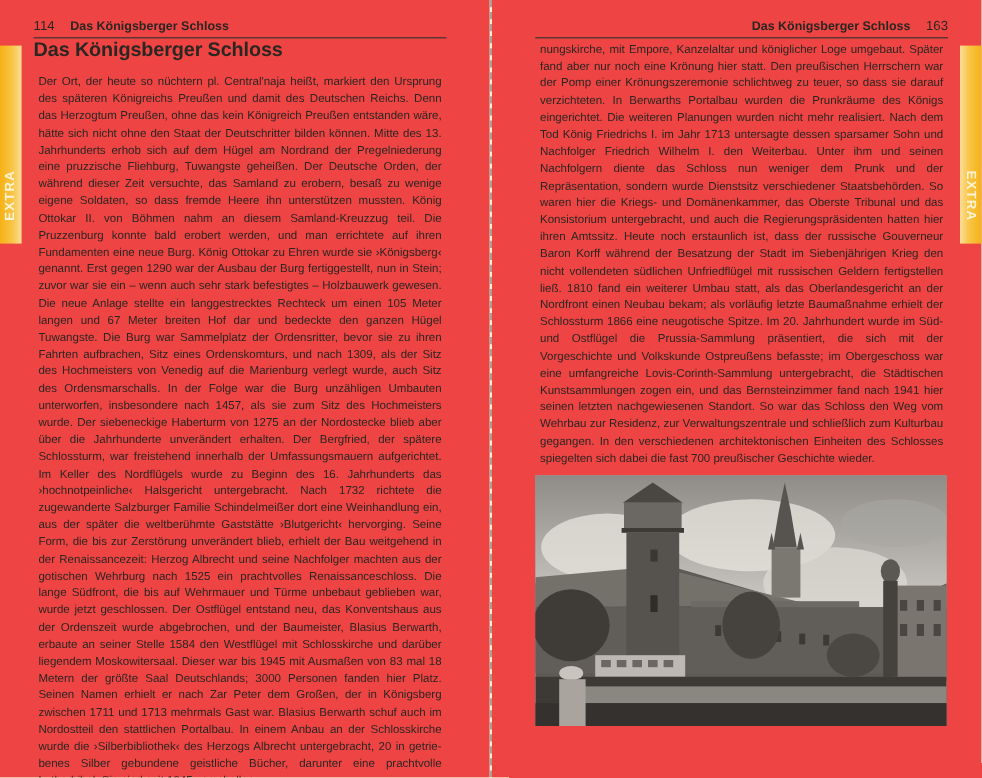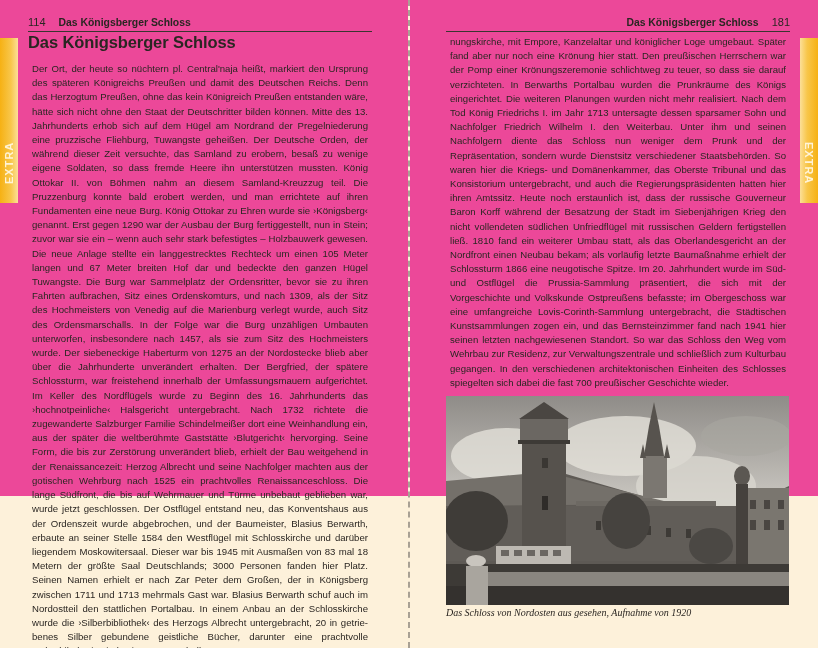--- a/index.html
+++ b/index.html
@@ -4,22 +4,22 @@
 <style>
   html, body { margin: 0; padding: 0; }
   body {
     width: 818px; height: 648px; overflow: hidden;
     background: #fdf1da;
     position: relative;
     font-family: "Liberation Sans", sans-serif;
     color: #2a2622;
   }
   .page {
-    position: absolute; top: 0; height: 496px;
-    background: #ec4899;
+    position: absolute; top: 0; height: 648px;
+    background: #ef4444;
   }
   .page-left { left: 0; width: 408px; }
   .page-right { left: 410px; width: 408px; }
   .gutter {
     position: absolute; left: 408px; top: 0; width: 0; height: 648px;
     border-left: 2px dashed #a9a194;
   }
   .running-head {
     position: absolute; top: 14px; height: 17px;
     border-bottom: 1px solid #3a3530;
@@ -84,21 +84,21 @@
   <div class="text-block">
     <p>Der Ort, der heute so nüchtern pl. Central'naja heißt, markiert den Ursprung des späteren Königreichs Preußen und damit des Deutschen Reichs. Denn das Herzog­tum Preußen, ohne das kein Königreich Preußen entstanden wäre, hätte sich nicht ohne den Staat der Deutschritter bilden können. Mitte des 13. Jahrhunderts er­hob sich auf dem Hügel am Nordrand der Pregelniederung eine pruzzische Flieh­burg, Tuwangste geheißen. Der Deutsche Orden, der während dieser Zeit versuch­te, das Samland zu erobern, besaß zu wenige eigene Soldaten, so dass fremde Heere ihn unterstützen mussten. König Ottokar II. von Böhmen nahm an diesem Samland-Kreuzzug teil. Die Pruzzenburg konnte bald erobert werden, und man er­richtete auf ihren Fundamenten eine neue Burg. König Ottokar zu Ehren wurde sie ›Königsberg‹ genannt. Erst gegen 1290 war der Ausbau der Burg fertiggestellt, nun in Stein; zuvor war sie ein – wenn auch sehr stark befestigtes – Holzbauwerk ge­wesen. Die neue Anlage stellte ein langgestrecktes Rechteck um einen 105 Meter langen und 67 Meter breiten Hof dar und bedeckte den ganzen Hügel Tuwangste. Die Burg war Sammelplatz der Ordensritter, bevor sie zu ihren Fahrten aufbrachen, Sitz eines Ordenskomturs, und nach 1309, als der Sitz des Hochmeisters von Vene­dig auf die Marienburg verlegt wurde, auch Sitz des Ordensmarschalls. In der Fol­ge war die Burg unzähligen Umbauten unterworfen, insbesondere nach 1457, als sie zum Sitz des Hochmeisters wurde. Der siebeneckige Haberturm von 1275 an der Nordostecke blieb aber über die Jahrhunderte unverändert erhalten. Der Berg­fried, der spätere Schlossturm, war freistehend innerhalb der Umfassungsmauern aufgerichtet. Im Keller des Nordflügels wurde zu Beginn des 16. Jahrhunderts das ›hochnotpeinliche‹ Halsgericht untergebracht. Nach 1732 richtete die zugewan­derte Salzburger Familie Schindelmeißer dort eine Weinhandlung ein, aus der spä­ter die weltberühmte Gaststätte ›Blutgericht‹ hervorging. Seine Form, die bis zur Zerstörung unverändert blieb, erhielt der Bau weitgehend in der Renaissancezeit: Herzog Albrecht und seine Nachfolger machten aus der gotischen Wehrburg nach 1525 ein prachtvolles Renaissanceschloss. Die lange Südfront, die bis auf Wehr­mauer und Türme unbebaut geblieben war, wurde jetzt geschlossen. Der Ostflü­gel entstand neu, das Konventshaus aus der Ordenszeit wurde abgebrochen, und der Baumeister, Blasius Berwarth, erbaute an seiner Stelle 1584 den Westflügel mit Schlosskirche und darüber liegendem Moskowitersaal. Dieser war bis 1945 mit Ausmaßen von 83 mal 18 Metern der größte Saal Deutschlands; 3000 Perso­nen fanden hier Platz. Seinen Namen erhielt er nach Zar Peter dem Großen, der in Königsberg zwischen 1711 und 1713 mehrmals Gast war. Blasius Berwarth schuf auch im Nordostteil den stattlichen Portalbau. In einem Anbau an der Schlosskir­che wurde die ›Silberbibliothek‹ des Herzogs Albrecht untergebracht, 20 in getrie­benes Silber gebundene geistliche Bücher, darunter eine prachtvolle Lutherbibel. Sie sind seit 1945 verschollen.</p>
     <p class="indent">Ein erneuter Umbau erfolgte ab 1701. Der prunkliebende Kurfürst Friedrich III. hatte sich in diesem Jahr in der Schlosskirche zum ersten preußischen König erho­ben, und er hielt weder das Schloss noch dessen Umgebung einer königlichen Resi­denz würdig. Der Baumeister Schultheiß von Unfried sollte dem Schloss ein neues Antlitz geben. Die Schlosskirche wurde bis 1710, nach ihrer Erhebung zur Krö­</p>
   </div>
 </div>
 
 <div class="gutter"></div>
 
 <div class="page page-right">
   <div class="running-head">
-    <span>Das Königsberger Schloss</span><span class="pgnum">181</span>
+    <span>Das Königsberger Schloss</span><span class="pgnum">163</span>
   </div>
   <div class="extra-tab">
     <div class="extra-label">EXTRA</div>
   </div>
   <div class="text-block">
     <p>nungskirche, mit Empore, Kanzelaltar und königlicher Loge umgebaut. Später fand aber nur noch eine Krönung hier statt. Den preußischen Herrschern war der Pomp einer Krönungszeremonie schlichtweg zu teuer, so dass sie darauf verzichteten. In Berwarths Portalbau wurden die Prunkräume des Königs eingerichtet. Die weiteren Planungen wurden nicht mehr realisiert. Nach dem Tod König Friedrichs I. im Jahr 1713 untersagte dessen sparsamer Sohn und Nachfolger Friedrich Wilhelm I. den Weiterbau. Unter ihm und seinen Nachfolgern diente das Schloss nun weniger dem Prunk und der Repräsentation, sondern wurde Dienstsitz verschiedener Staatsbe­hörden. So waren hier die Kriegs- und Domänenkammer, das Oberste Tribunal und das Konsistorium untergebracht, und auch die Regierungspräsidenten hatten hier ihren Amtssitz. Heute noch erstaunlich ist, dass der russische Gouverneur Baron Korff während der Besatzung der Stadt im Siebenjährigen Krieg den nicht vollen­deten südlichen Unfriedflügel mit russischen Geldern fertigstellen ließ. 1810 fand ein weiterer Umbau statt, als das Oberlandesgericht an der Nordfront einen Neu­bau bekam; als vorläufig letzte Baumaßnahme erhielt der Schlossturm 1866 eine neugotische Spitze. Im 20. Jahrhundert wurde im Süd- und Ostflügel die Prussia-Sammlung präsentiert, die sich mit der Vorgeschichte und Volkskunde Ostpreu­ßens befasste; im Obergeschoss war eine umfangreiche Lovis-Corinth-Sammlung untergebracht, die Städtischen Kunstsammlungen zogen ein, und das Bernstein­zimmer fand nach 1941 hier seinen letzten nachgewiesenen Standort. So war das Schloss den Weg vom Wehrbau zur Residenz, zur Verwaltungszentrale und schließ­lich zum Kulturbau gegangen. In den verschiedenen architektonischen Einheiten des Schlosses spiegelten sich dabei die fast 700 preußischer Geschichte wieder.</p>
     <p class="indent">Das Schloss brannte bis auf das Erdgeschoss des Südflügels 1944 aus, die Samm­lungen wurden teilweise vernichtet, teilweise als ›Beutekunst‹ verschleppt. Heute erinnert nichts mehr an das für die preußische und deutsche Geschichte so be­deutende Bauwerk, und außerhalb Kaliningrads, vor allem bei uns, ist auch jedes Bewusstsein um dieses großartige Bauwerk verschwunden.</p>
   </div>
 
   <div class="photo">
@@ -169,14 +169,13 @@
         </g>
 
       <rect x="0" y="168" width="343" height="41" fill="#3d3a36"></rect>
       <rect x="40" y="176" width="303" height="14" fill="#8a8680"></rect>
       <rect x="0" y="190" width="343" height="19" fill="#34312e"></rect>
 
       <ellipse cx="30" cy="165" rx="10" ry="6" fill="#c9c5be"></ellipse>
       <rect x="20" y="170" width="22" height="39" fill="#a9a59e"></rect>
     </svg>
   </div>
-  <div class="caption">Das Schloss von Nordosten aus gesehen, Aufnahme von 1920</div>
 </div>
 
 </body></html>

